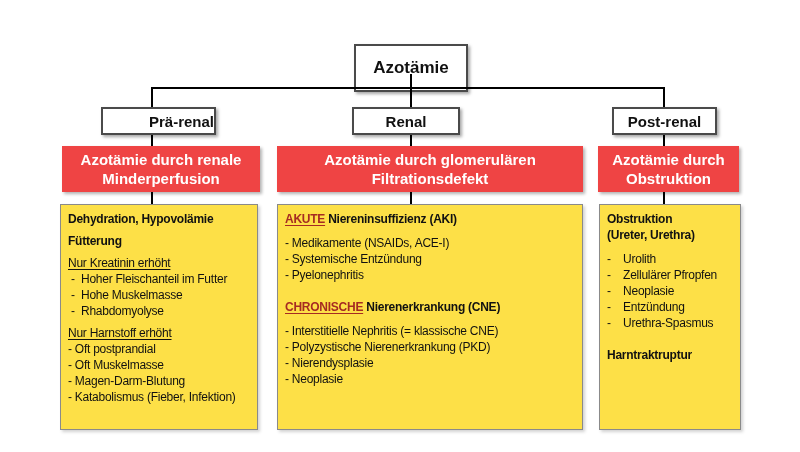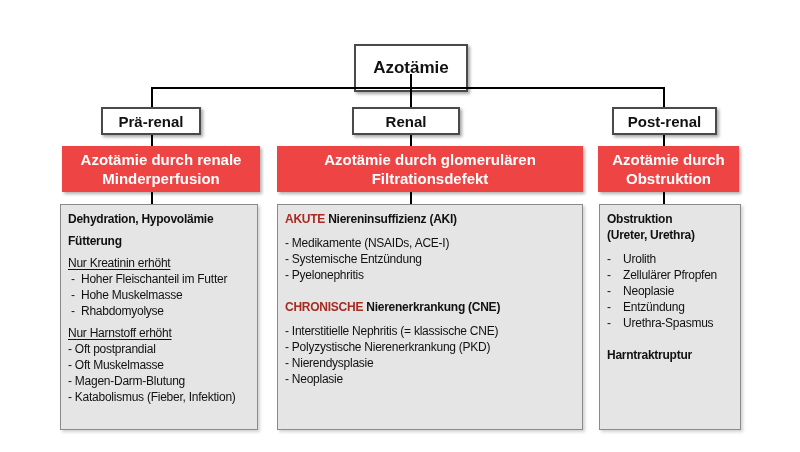--- a/index.html
+++ b/index.html
@@ -11,47 +11,47 @@
   .vline{position:absolute;width:2px;background:#000;}
   .hline{position:absolute;height:2px;background:#000;}
   
   .node{
     position:absolute;display:flex;align-items:center;justify-content:center;
     background:#fff;border:2px solid #4a4a4a;box-sizing:border-box;
     box-shadow:2px 2px 3px rgba(0,0,0,.35);font-weight:bold;
   }
   .root{left:354px;top:44px;width:114px;height:48px;font-size:17px;}
   .branch{top:107px;height:28px;font-size:15px;}
-  .branch-pre{left:101px;width:100px;}
+  .branch-pre{left:101px;width:115px;justify-content:flex-end;}
   .branch-renal{left:352px;width:108px;}
   .branch-post{left:612px;width:105px;}
   
   .cause{
     position:absolute;top:146px;height:46px;background:#ef4444;color:#fff;
     font-weight:bold;font-size:15px;line-height:19px;text-align:center;
     display:flex;align-items:center;justify-content:center;
     padding:8px 8px;box-sizing:border-box;box-shadow:2px 2px 3px rgba(0,0,0,.3);
   }
   .cause-pre{left:62px;width:198px;}
   .cause-renal{left:277px;width:306px;}
   .cause-post{left:598px;width:141px;}
   
   .detail{
-    position:absolute;top:204px;height:226px;background:#e5e5e5;
+    position:absolute;top:204px;height:226px;background:#fde047;
     border:1px solid #8a8a8a;box-sizing:border-box;
     box-shadow:2px 2px 3px rgba(0,0,0,.18);
     padding:6px 3px 4px 7px;font-size:12px;line-height:16px;letter-spacing:-0.25px;
   }
   .detail-pre{left:60px;width:198px;}
   .detail-renal{left:277px;width:306px;}
   .detail-post{left:599px;width:142px;}
   .dline{white-space:pre;}
   .bold{font-weight:bold;}
   .u{text-decoration:underline;text-underline-offset:2px;}
-  .kw{color:#A62B22;font-weight:bold;text-underline-offset:2px;}
+  .kw{color:#A62B22;font-weight:bold;text-decoration:underline;text-underline-offset:2px;}
   .gap6{height:6px;}
   .gap8{height:8px;}
   .gap16{height:16px;}
 </style>
 </head>
 <body>
 
 <div class="stage">
 
   <div class="node root">

